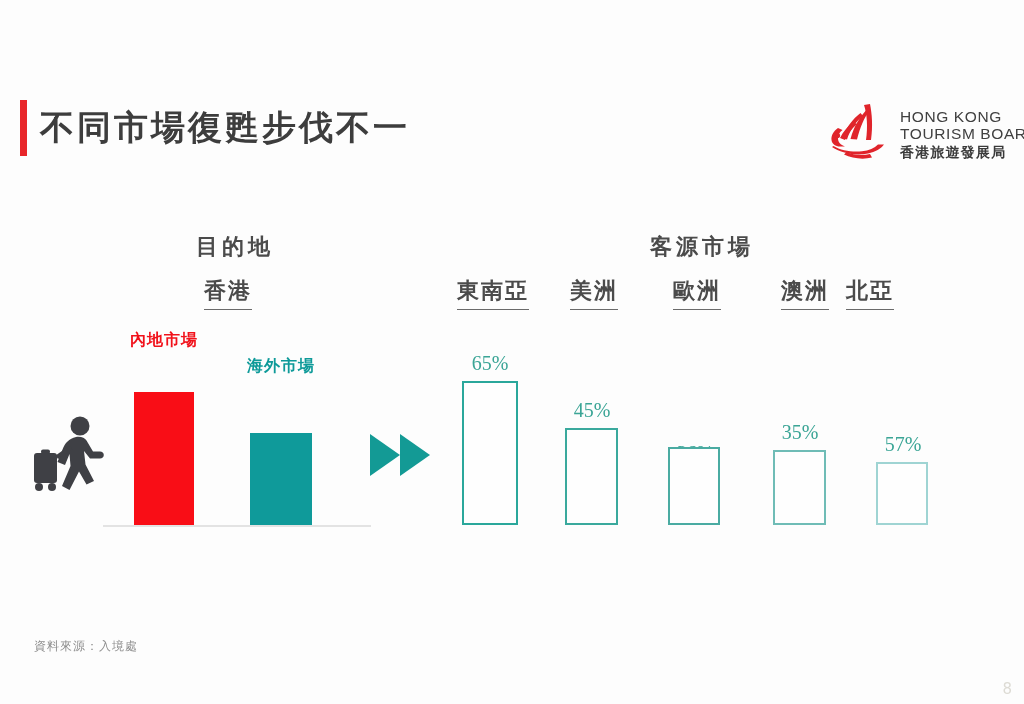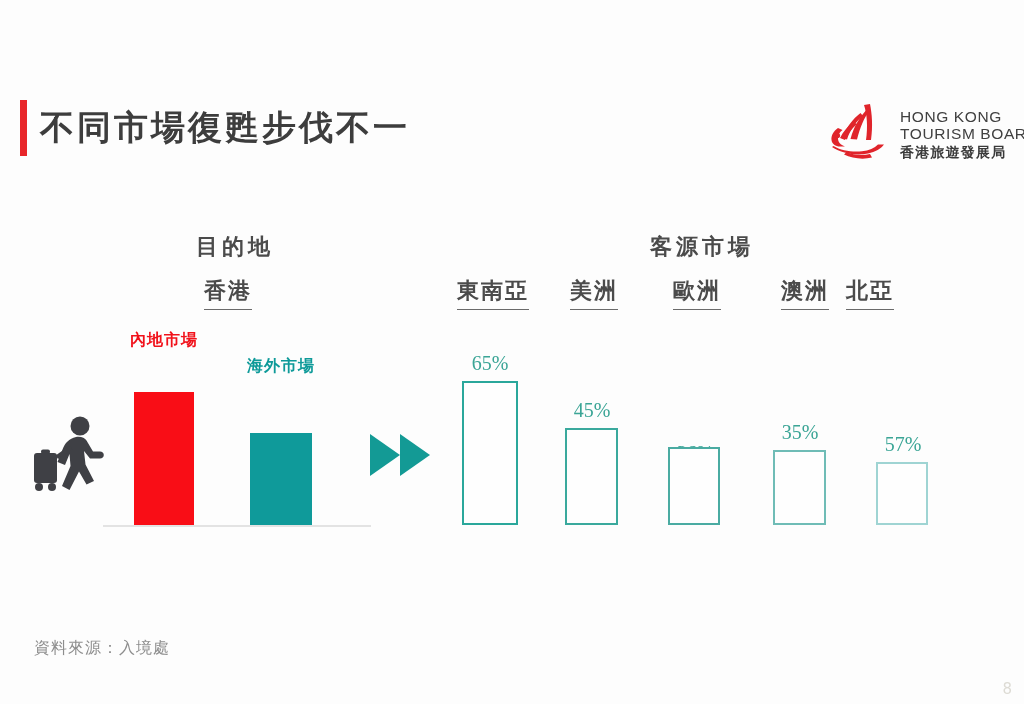--- a/index.html
+++ b/index.html
@@ -208,21 +208,21 @@
     font-weight: 400;
     color: #3ba596;
   }
 
   
   .source-note {
     position: absolute;
     left: 34px;
     top: 638px;
     font-family: "DejaVu Serif", "Liberation Serif", serif;
-    font-size: 16px;
+    font-size: 12px;
     letter-spacing: 1px;
     color: #8d8d8d;
     white-space: nowrap;
   }
   .page-number {
     position: absolute;
     right: 12px;
     bottom: 6px;
     font-family: "DejaVu Sans", sans-serif;
     font-size: 15px;

